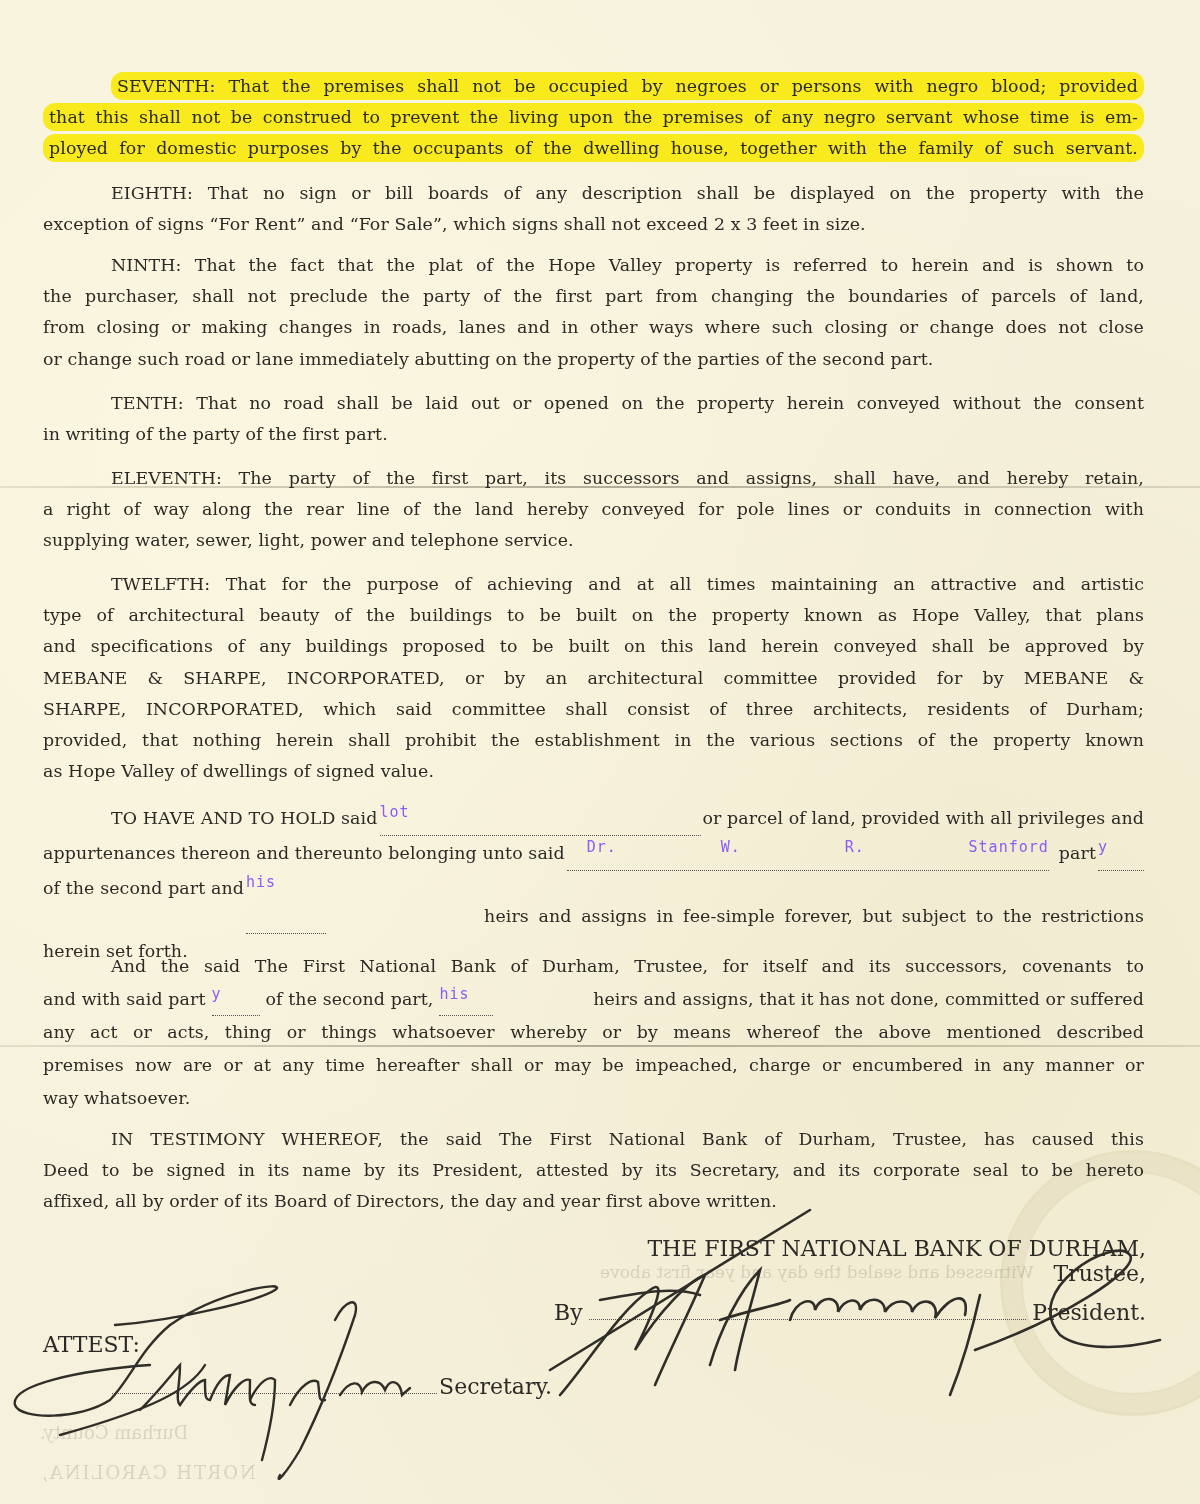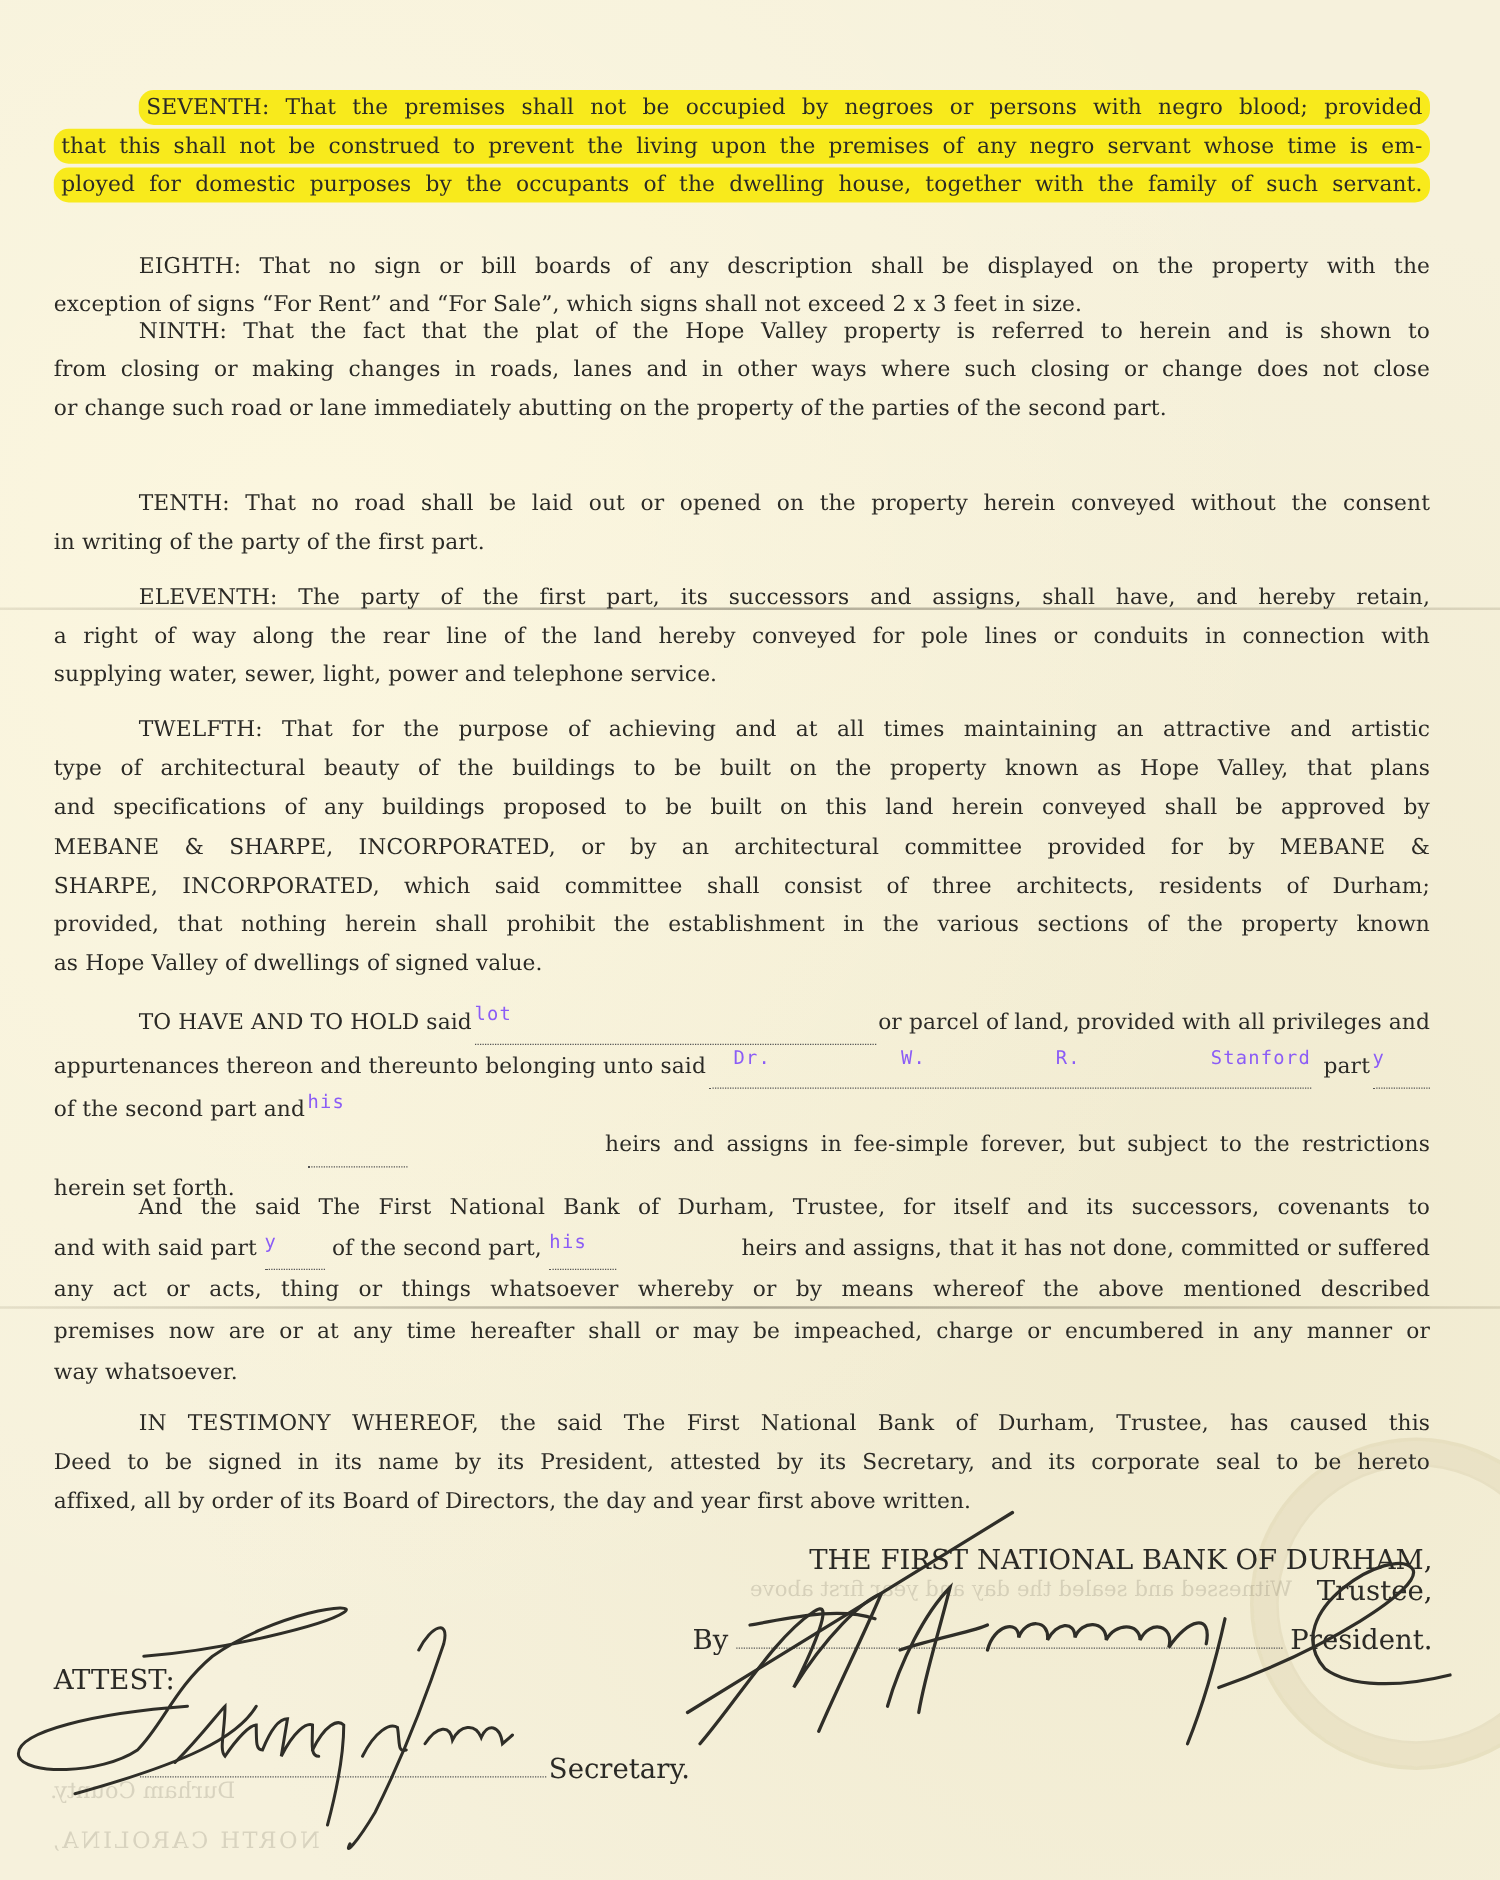--- a/index.html
+++ b/index.html
@@ -67,27 +67,28 @@
       <span class="hl"><span>SEVENTH:</span> <span>That the premises shall not be occupied by negroes or persons with negro blood; provided</span></span>
     </span>
     <span class="line">
       <span class="hl">that this shall not be construed to prevent the living upon the premises of any negro servant whose time is em-</span>
     </span>
     <span class="line">
       <span class="hl">ployed for domestic purposes by the occupants of the dwelling house, together with the family of such servant.</span>
     </span>
   </div>
 
-  <div class="para" style="top:178px;margin-top:20px;">
+  <div class="para" style="top:178px;">
     <span class="line indent"><span>EIGHTH:</span> <span>That no sign or bill boards of any description shall be displayed on the property with the</span></span>
     <span class="line last">exception of signs “For Rent” and “For Sale”, which signs shall not exceed 2 x 3 feet in size.</span>
   </div>
 
   <div class="para" style="top:250px;">
     <span class="line indent"><span>NINTH:</span> <span>That the fact that the plat of the Hope Valley property is referred to herein and is shown to</span></span>
+    <span class="line">the purchaser, shall not preclude the party of the first part from changing the boundaries of parcels of land,</span>
     <span class="line">from closing or making changes in roads, lanes and in other ways where such closing or change does not close</span>
     <span class="line last">or change such road or lane immediately abutting on the property of the parties of the second part.</span>
   </div>
 
   <div class="para" style="top:388px;">
     <span class="line indent"><span>TENTH:</span> <span>That no road shall be laid out or opened on the property herein conveyed without the consent</span></span>
     <span class="line last">in writing of the party of the first part.</span>
   </div>
 
   <div class="para" style="top:463px;">
@@ -157,21 +158,21 @@
   <div class="block-right" style="left:561px; top:1236px; width:585px; text-align:right;">
     <span>THE FIRST NATIONAL BANK OF DURHAM, Trustee,</span>
   </div>
   <div class="block-right" style="left:554px; top:1300px; width:592px; display:flex; align-items:baseline;">
     <span>By</span>
     <span style="flex:1; border-bottom:1.5px dotted #555; margin:0 6px; height:14px;"></span>
     <span>President.</span>
   </div>
 
   <div class="block-right" style="left:43px; top:1332px;text-align:center;">ATTEST:</div>
-  <div class="block-right" style="left:112px; top:1403px; width:440px; display:flex; align-items:baseline;">
+  <div class="block-right" style="left:112px; top:1374px; width:440px; display:flex; align-items:baseline;">
     <span style="flex:1; border-bottom:1.5px dotted #555; margin-right:2px; height:14px;"></span>
     <span>Secretary.</span>
   </div>
 
   <div class="sig" style="left:540px; top:1200px;">
     <svg width="660" height="200" viewBox="0 0 660 200">
       <g fill="none" stroke="#2f2e28" stroke-width="2.6" stroke-linecap="round">
         <path d="M 10 170 L 270 10"></path>
         <path d="M 20 195 C 50 160, 80 110, 110 90 C 130 75, 110 120, 95 150 C 120 110, 150 80, 165 75 C 150 110, 130 150, 115 185"></path>
         <path d="M 60 100 C 90 95, 130 85, 160 95"></path>

